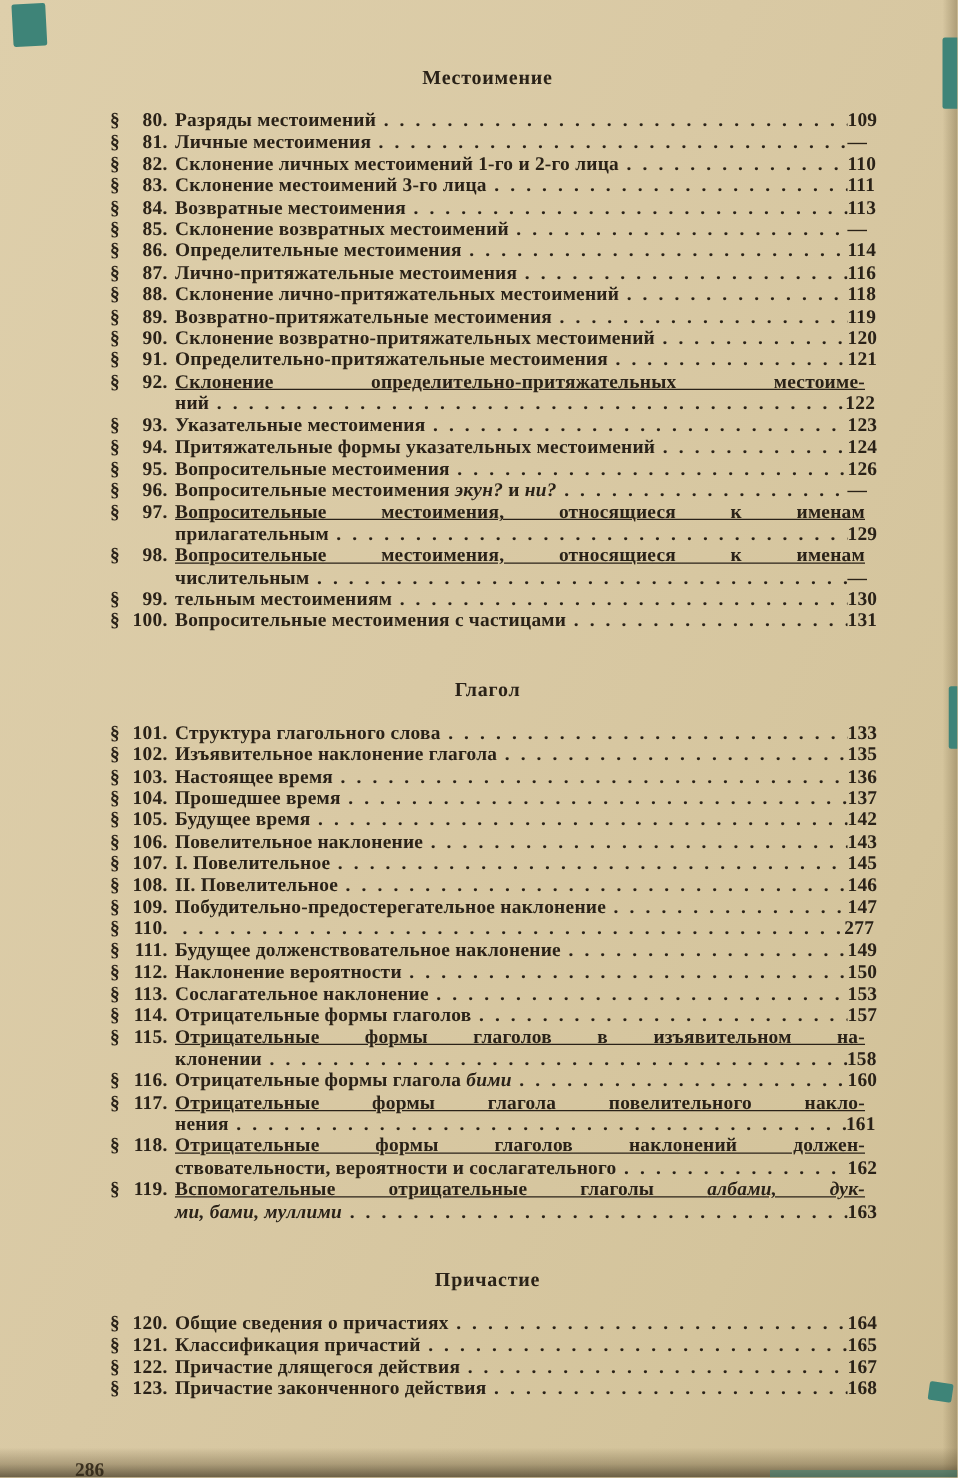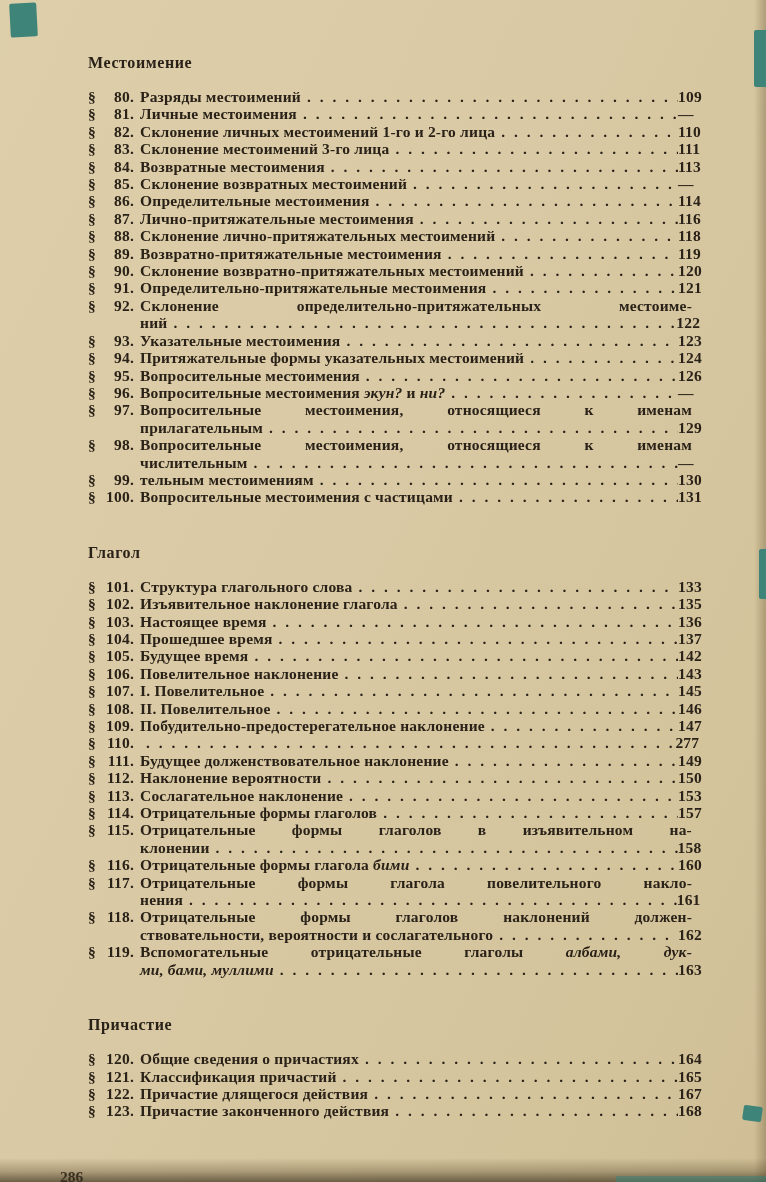--- a/index.html
+++ b/index.html
@@ -7,29 +7,29 @@
   body {
     width:766px; height:1182px; position:relative; overflow:hidden;
     background: var(--paper, #d8c8a3);
     font-family: "Liberation Serif", "DejaVu Serif", serif;
     color: var(--ink, #2a2218);
   }
   .page { position:absolute; inset:0;
     background: linear-gradient(115deg, #decfab 0%, #d9c9a4 45%, #d4c49c 80%, #cfbe95 100%);
   }
   .content { position:absolute; left:88px; top:54px; width:604px; z-index:2; }
-  .heading { text-align:left; font-weight:700; font-size:16px; line-height:18px;
+  .heading { text-align:center; font-weight:700; font-size:16px; line-height:18px;
     letter-spacing:0.6px; margin:0 0 16px 0; }
   .heading:not(:first-child) { margin-top:38px; }
   .entry { display:flex; align-items:baseline; font-size:15.5px; line-height:17.4px;
     font-weight:700; letter-spacing:0.2px; }
   .numcell { flex:0 0 46px; display:flex; justify-content:space-between;
     align-items:baseline; margin-right:6px; }
   .ebody { flex:1 1 auto; min-width:0; }
-  .line.cont { text-align:justify; text-align-last:justify; }
+  .line.cont { text-align:justify; text-align-last:justify;text-decoration:underline; }
   .line.final { display:flex; align-items:baseline; }
   .line.final .txt { white-space:nowrap; }
   .it { font-style:italic;margin-top:12px; }
   .leader { flex:1 1 auto; min-width:10px; overflow:hidden; white-space:nowrap;
     padding:0 2px 0 6px; }
   .leader::after {
     content:". . . . . . . . . . . . . . . . . . . . . . . . . . . . . . . . . . . . . . . . . . . . . . . . . . . . . . . . . . . .";
     letter-spacing:2.5px;
   }
   .pageno { white-space:nowrap; text-align:center; min-width:14px; }

